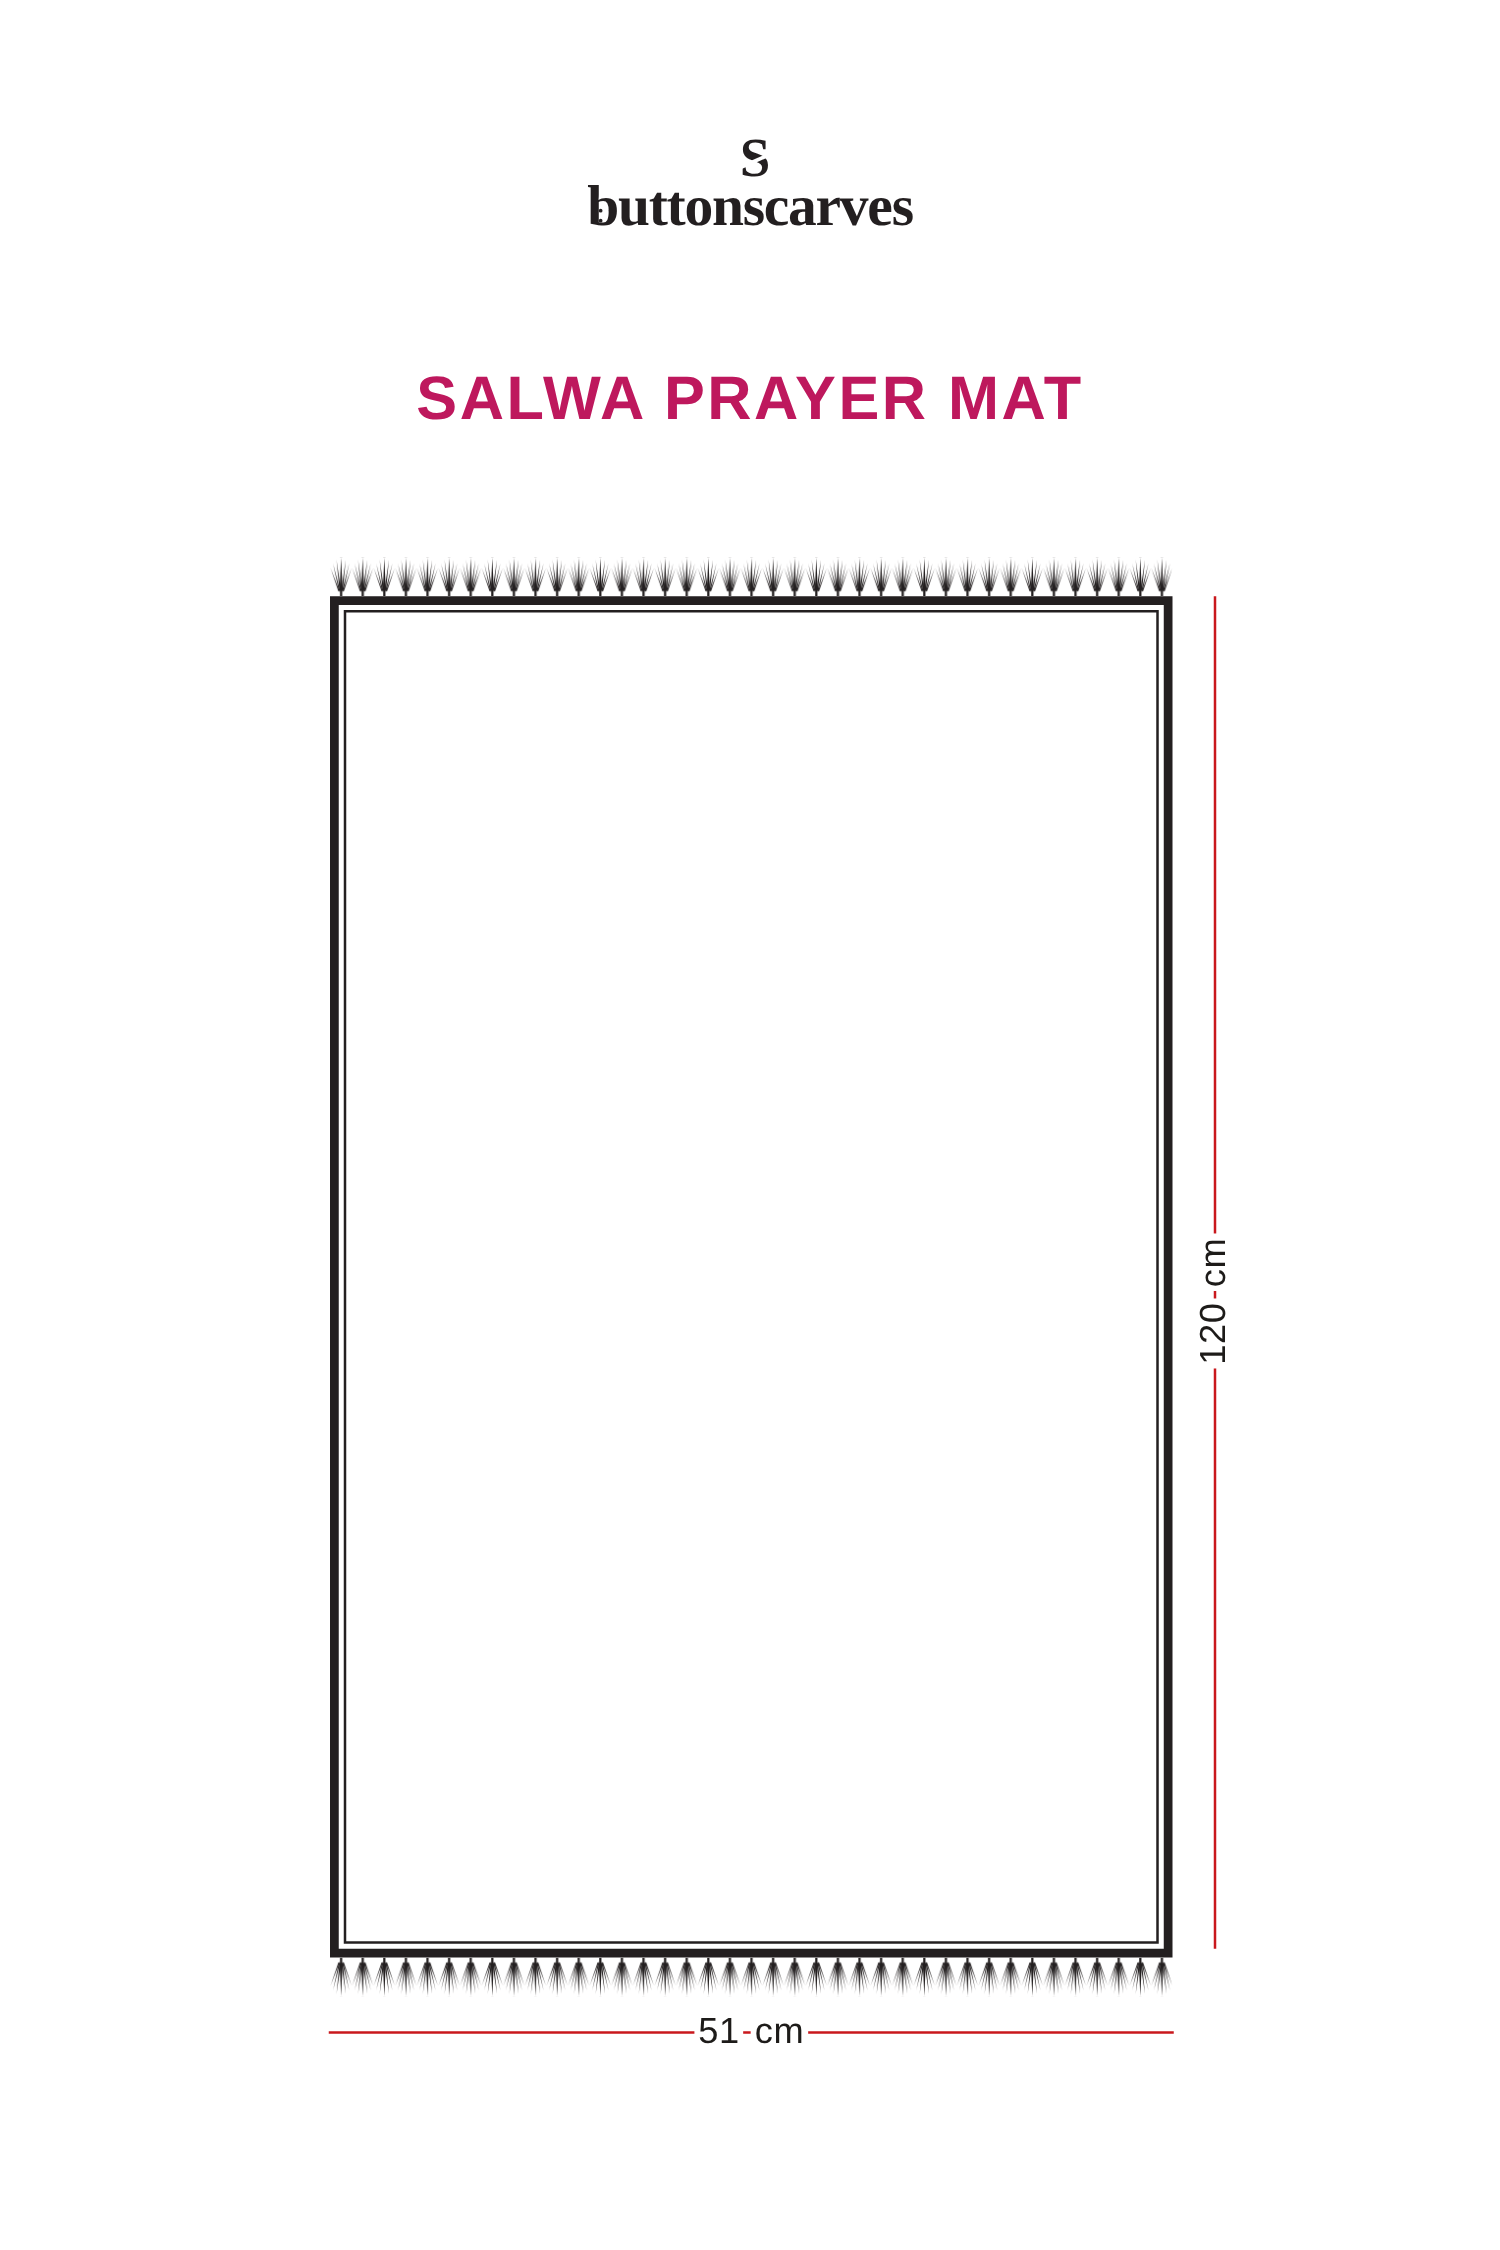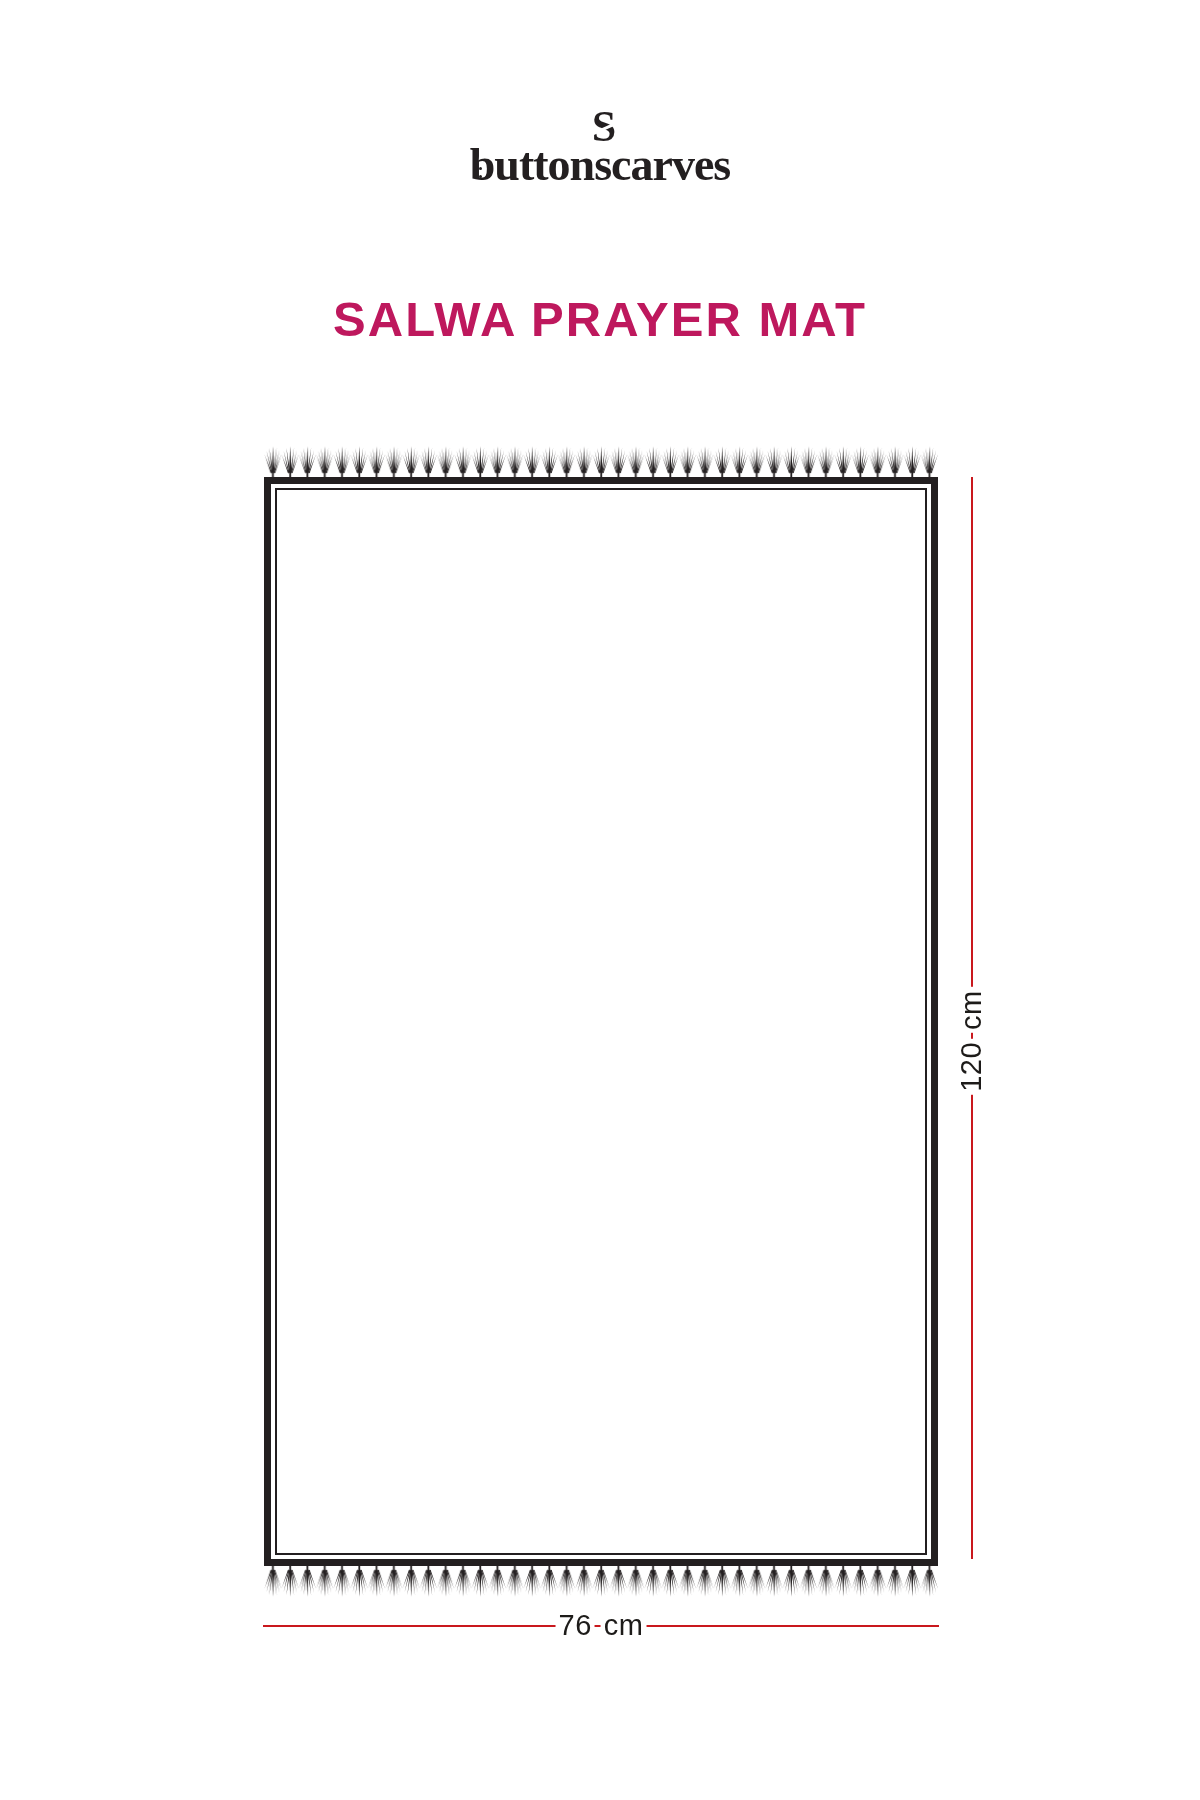--- a/index.html
+++ b/index.html
@@ -130,16 +130,16 @@
   </div>
 
   <div class="vline"></div>
   <div class="dim-label dim-label-height">
     <span>120</span>
     <span>cm</span>
   </div>
 
   <div class="hline"></div>
   <div class="dim-label dim-label-width">
-    <span>76</span>
+    <span>51</span>
     <span>cm</span>
   </div>
 </div>
 
 </body></html>

